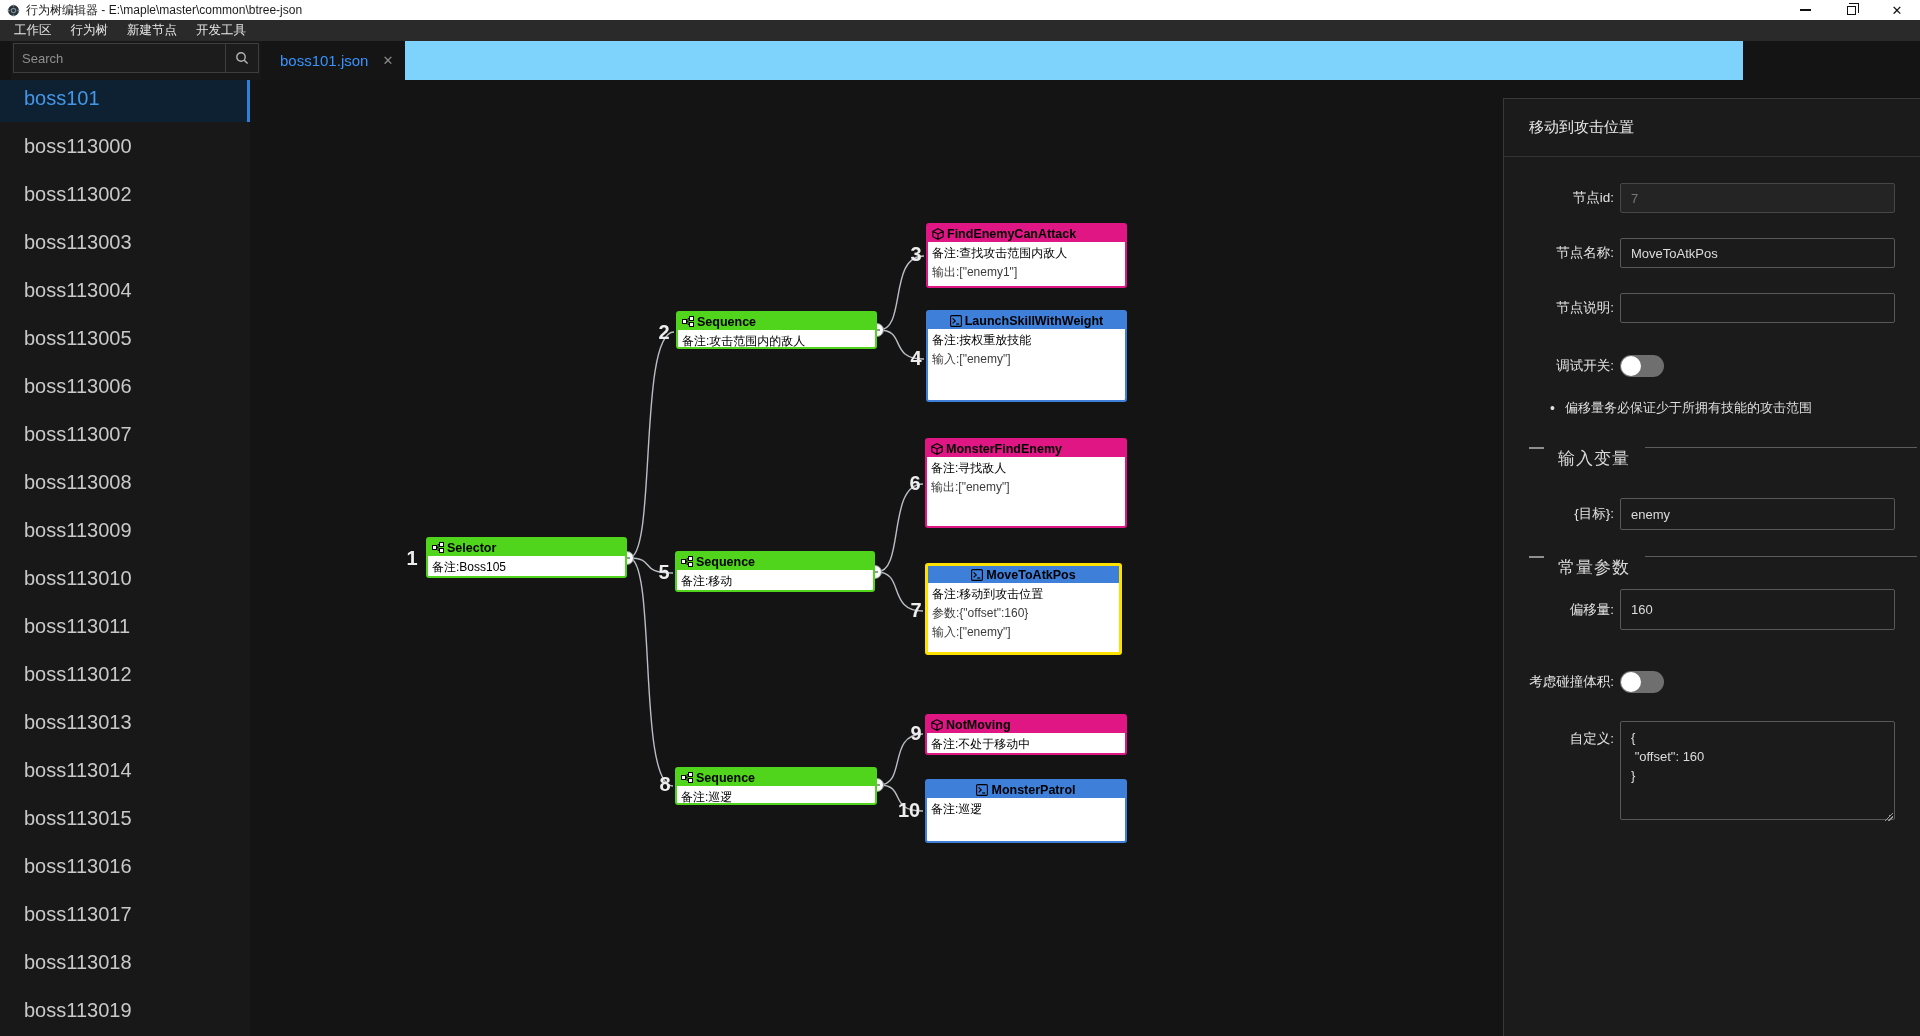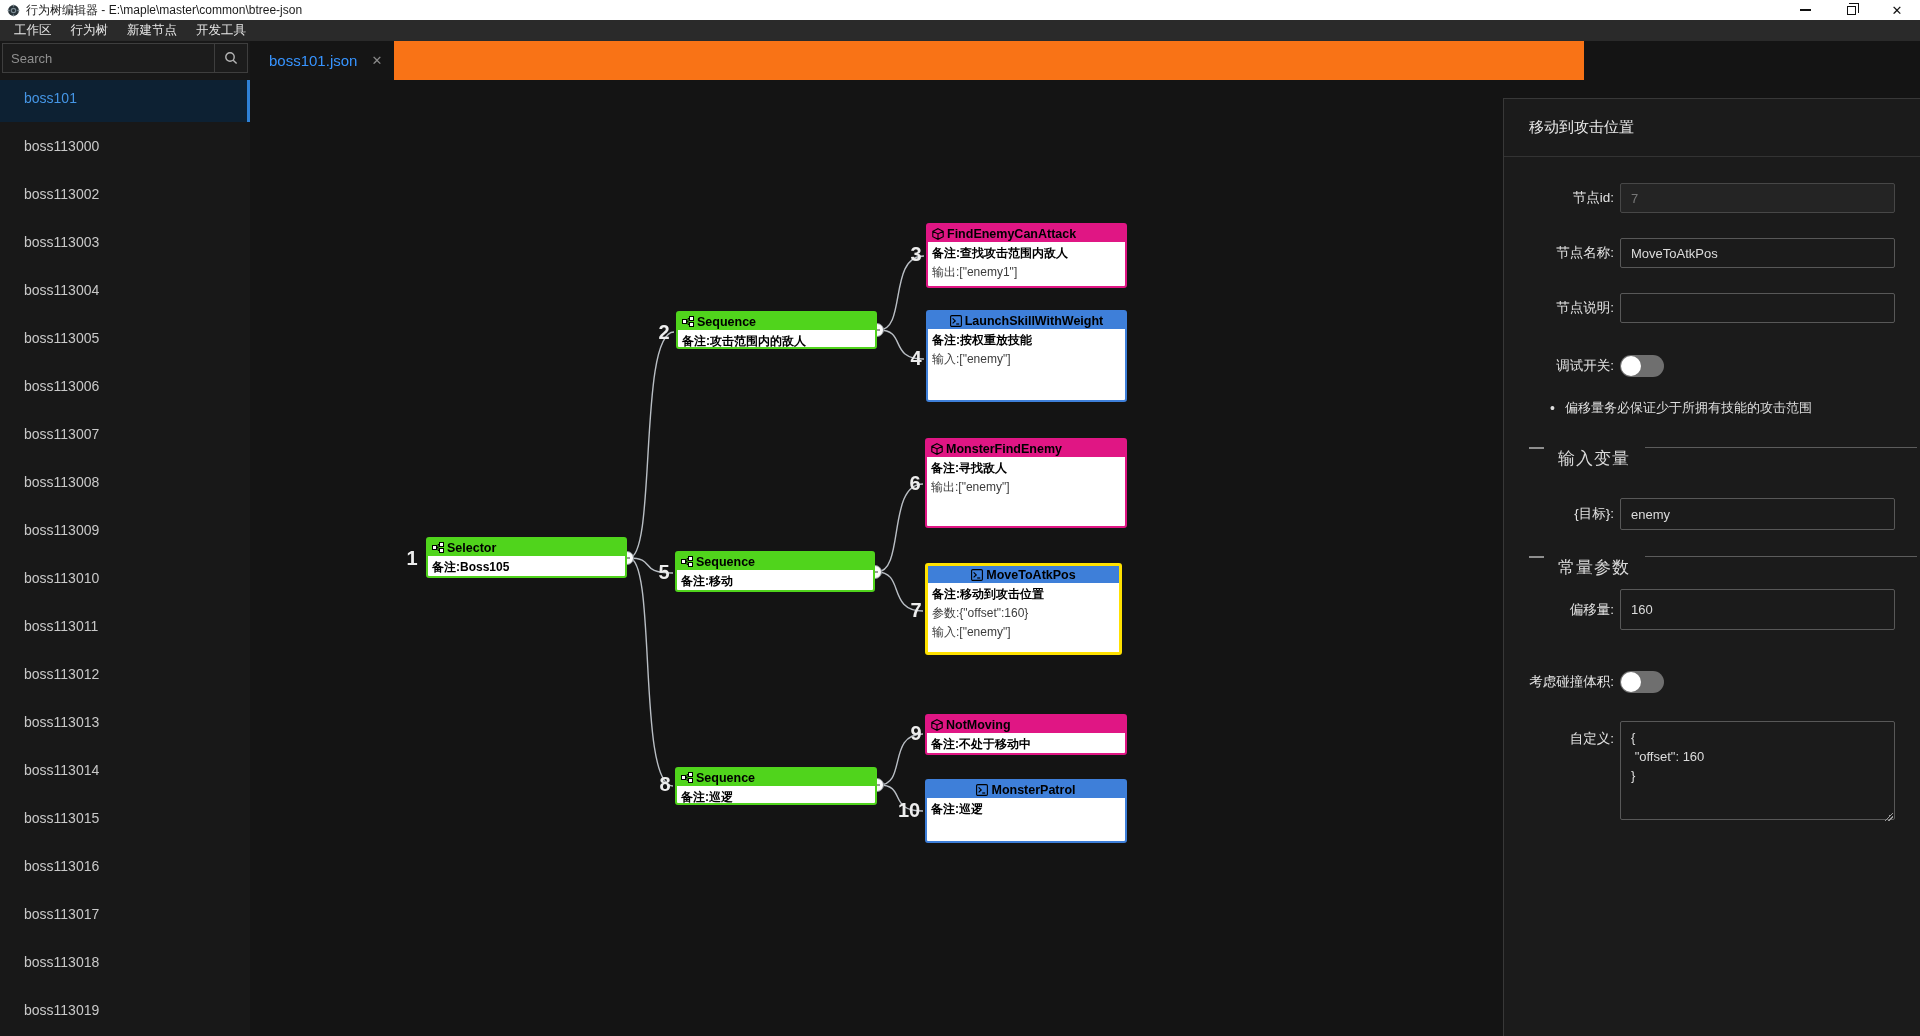--- a/index.html
+++ b/index.html
@@ -18,55 +18,55 @@
   .glyph-restore:before { content:""; position:absolute; left:1.5px; top:-3.5px; width:9px; height:9px;
     border:1.2px solid #111; border-left:none; border-bottom:none; }
   .glyph-close { font-size:13px; line-height:1; }
 
   
   .menubar { position:absolute; left:0; top:20px; width:1920px; height:21px; background:#2a2a2a;
     display:flex; align-items:center; padding-left:7px; }
   .menu-item { color:#e6e6e6; font-size:12.5px; padding:0 7px; margin-right:5px; cursor:default; }
 
   
-  .topstrip { position:absolute; left:0; top:41px; width:1584px; height:39px; background:#f97316; display:flex; }
+  .topstrip { position:absolute; left:11px; top:41px; width:1732px; height:39px; background:#7dd3fc; display:flex; }
   .search-cell { width:250px; height:39px; background:#181818; position:relative; flex:none; }
   .search-box { position:absolute; left:2px; top:2px; width:246px; height:30px; background:#1c1c1c;
     border:1px solid #3e3e3e; display:flex; align-items:stretch; }
   .search-box input { flex:1; background:transparent; border:none; outline:none; color:#d5d5d5;
     font-size:13px; padding:0 8px; font-family:inherit; }
   .search-box input::placeholder { color:#8f8f8f; }
   .search-ico { width:33px; border-left:1px solid #3e3e3e; display:flex; align-items:center; justify-content:center; }
   .tabbar { flex:1; display:flex; }
   .tab { width:144px; height:39px; background:#151515; display:flex; align-items:center; padding:0 12px 0 19px; }
   .tab-label { color:#3794ff; font-size:15px; font-weight:400; }
   .tab-close { margin-left:14px; color:#8a8a8a; font-size:13px; line-height:1; cursor:default; }
 
   
   .sidebar { position:absolute; left:0; top:80px; width:250px; bottom:0; background:#181818; overflow:hidden; }
   .sidebar-list { margin-top:-6px; }
-  .side-item { height:48px; display:flex; align-items:center; padding-left:24px; color:#c9c9c9; font-size:14px; cursor:default; }
+  .side-item { height:48px; display:flex; align-items:center; padding-left:24px; color:#c9c9c9; font-size:20px; cursor:default; }
   .side-item.selected { background:#0d2133; color:#4596e6; box-shadow:inset -3px 0 0 #2f81d6; }
 
   
   .canvas { position:absolute; left:250px; top:80px; right:0; bottom:0; background:#141414; }
   .edges-svg { position:absolute; left:0; top:0; width:1670px; height:956px; }
   .bt-node { position:absolute; background:#ffffff; border-radius:3px; }
   .bt-node.composite { border:2px solid #50d41c; }
   .bt-node.condition { border:2px solid #e01684; }
   .bt-node.action    { border:2px solid #3e7fd9; }
   .bt-node.selected  { border:3px solid #ffe100; }
   .bt-head { height:17px; display:flex; align-items:center; gap:3px; padding:0 4px;
     font-size:12.5px; font-weight:700; color:#000; white-space:nowrap; overflow:hidden; }
   .composite .bt-head, .composite-head { background:#50d41c; }
   .condition .bt-head { background:#e01684; }
   .action .bt-head    { background:#3e7fd9;justify-content:center; }
   .bt-body { padding:2px 4px 0 4px; }
   .bt-line { font-size:12px; line-height:19px; color:#3c3c3c; white-space:nowrap; }
-  .bt-line.note { color:#000; font-weight:700; }
+  .bt-line.note { color:#000; font-weight:400; }
   .node-num { position:absolute; transform:translate(-50%,-50%); color:#ededed;
     font-size:20px; font-weight:700; }
 
   
   .inspector { position:absolute; left:1503px; top:98px; right:0; bottom:0; background:#1b1b1b;
     border-left:1px solid #383838; border-top:1px solid #383838; color:#e3e3e3; }
   .insp-title { position:absolute; left:0; top:0; right:0; height:58px; border-bottom:1px solid #333;
     display:flex; align-items:center; padding-left:25px; font-size:15px; color:#eaeaea; }
   .row { position:absolute; left:0; right:3px; display:flex; align-items:center; }
   .row .lbl { width:110px; text-align:right; margin-right:6px; font-size:13.5px; color:#e3e3e3; flex:none; }

